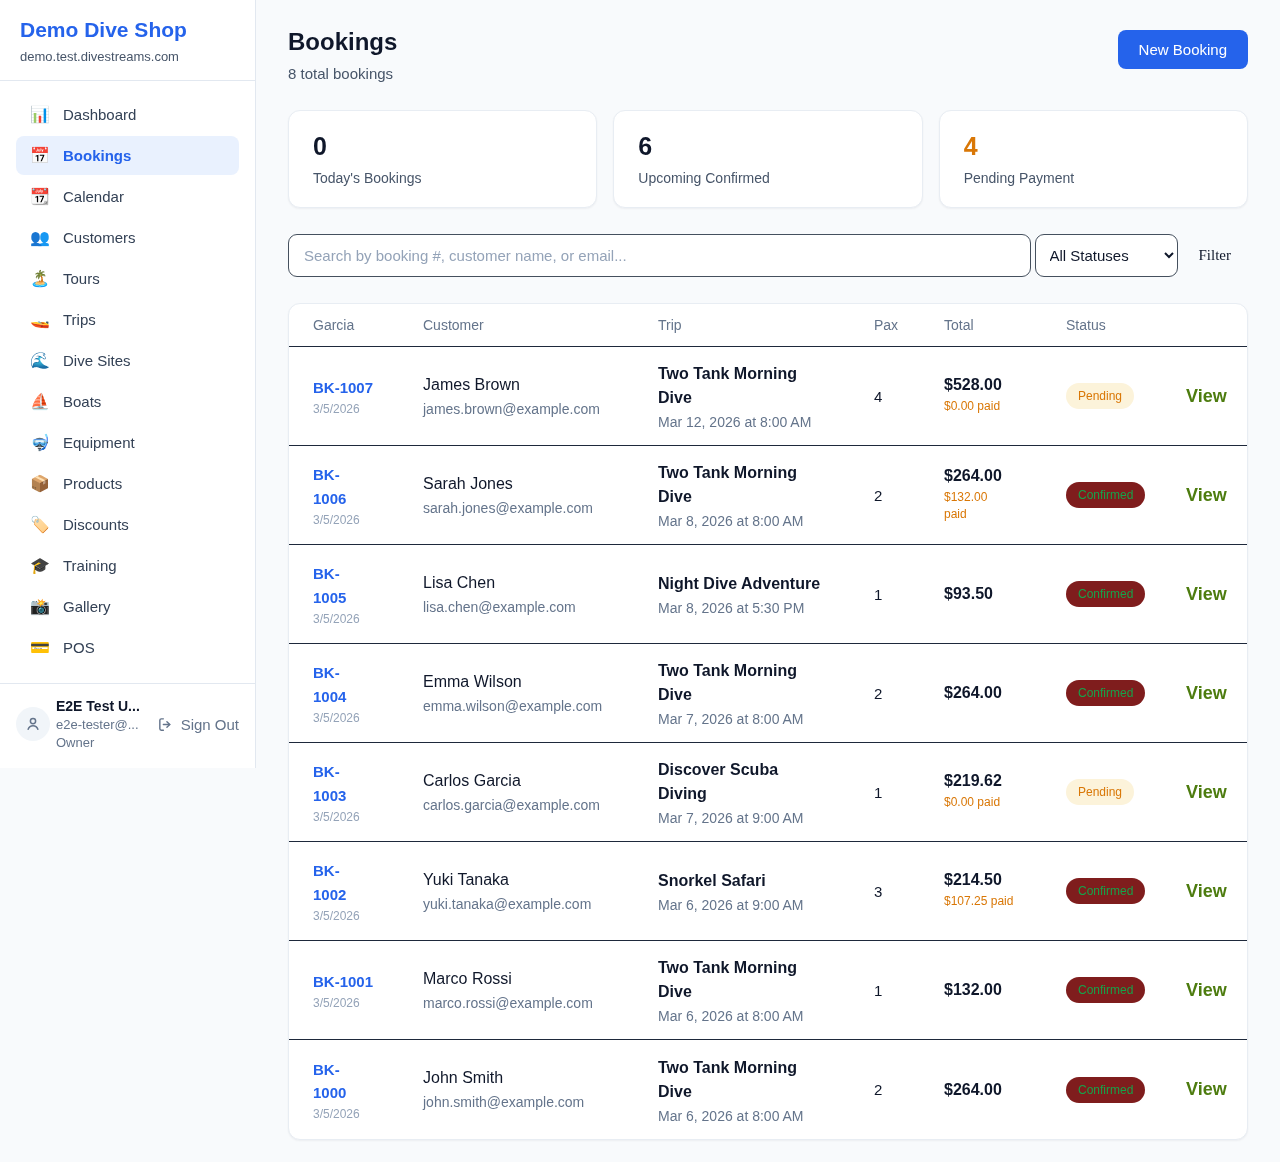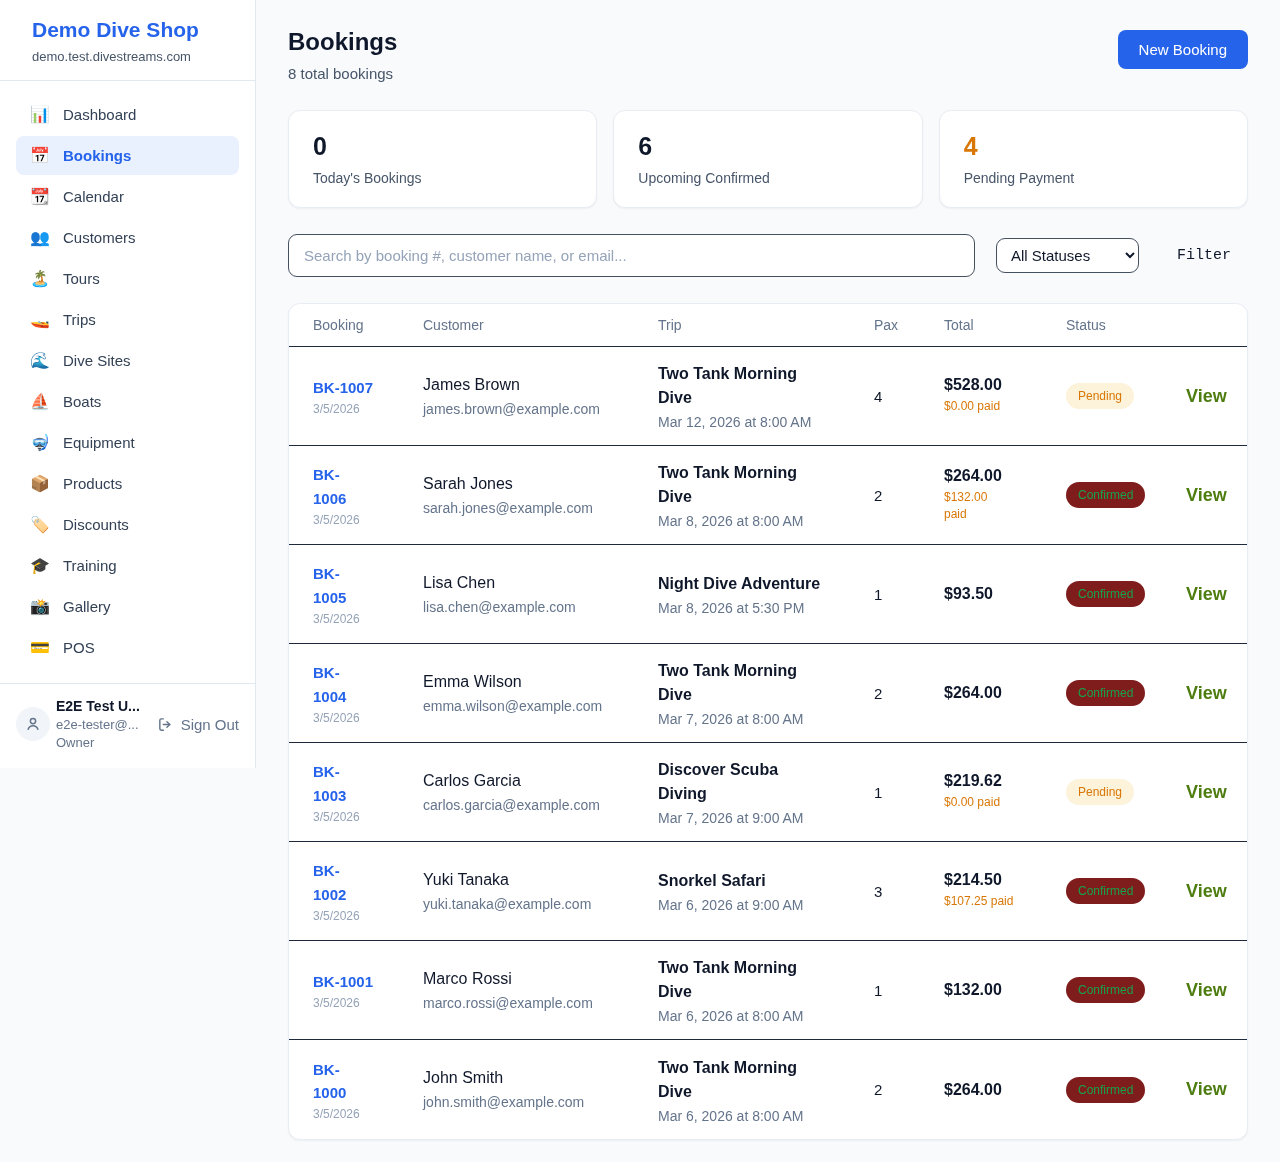--- a/index.html
+++ b/index.html
@@ -4,21 +4,21 @@
 <style>
   * { margin:0; padding:0; box-sizing:border-box; }
   html,body { width:1280px; min-height:1162px; }
   body {
     display:flex; align-items:flex-start;
     background:#f8fafc; color:#0f172a;
     font-family:"Liberation Sans","DejaVu Sans",sans-serif;
   }
   
   .sidebar { width:256px; flex-shrink:0; background:#ffffff; border-right:1px solid #e2e8f0; }
-  .brand { padding:18px 32px 16px; border-bottom:1px solid #e2e8f0; }
+  .brand { padding:18px 20px 16px; border-bottom:1px solid #e2e8f0; }
   .brand-name { color:#2563eb; font-size:21px; font-weight:700; }
   .brand-domain { margin-top:7px; font-size:13px; color:#475569; }
   .nav { padding:14px 16px 6px; }
   .nav-item { display:flex; align-items:center; gap:13px; padding:10px 14px; border-radius:8px;
               font-size:15px; color:#334155; cursor:pointer; margin-bottom:2px; }
   .nav-item.active { background:#e9f1fe; color:#2563eb; font-weight:600; }
   .nav-icon { width:20px; font-size:16px; text-align:center; flex-shrink:0;
               font-family:"DejaVu Sans",sans-serif; }
   .user { border-top:1px solid #e2e8f0; margin-top:8px; padding:14px 16px 18px; display:flex; gap:6px; }
   .avatar { width:34px; height:34px; border-radius:50%; background:#f1f5f9;
@@ -36,28 +36,28 @@
   .page-sub { font-size:15px; color:#475569; margin-top:9px; }
   .btn-primary { background:#2563eb; color:#fff; border:none; border-radius:8px;
                  padding:11px 21px; font-size:15px; font-weight:400; cursor:pointer;
                  font-family:inherit; margin-top:2px; }
   .stats { display:flex; gap:16px; margin-top:28px; }
   .stat-card { flex:1; background:#fff; border:1px solid #e8edf3; border-radius:12px;
                padding:21px 24px; box-shadow:0 1px 2px rgba(15,23,42,.05); }
   .stat-value { font-size:25px; font-weight:700; color:#0f172a; }
   .stat-value.orange { color:#d97706; }
   .stat-label { font-size:14px; color:#475569; margin-top:9px; }
-  .toolbar { display:flex; align-items:center; margin-top:26px; gap:21px; }
+  .toolbar { display:flex; align-items:center; margin-top:26px; gap:4px; }
   .search { flex:1; height:43px; border:1px solid #45505e; border-radius:9px; padding:0 15px;
             font-size:15px; background:#fff; color:#0f172a; font-family:inherit; }
   .search::placeholder { color:#94a3b8; }
-  .status-select { height:35px; border:1px solid #45505e; border-radius:9px; padding:0 10px;
+  .status-select { height:43px; border:1px solid #45505e; border-radius:9px; padding:0 10px;
                    font-size:15px; background:#fff; min-width:143px; font-family:inherit; color:#0f172a; }
   .filter-btn { font-size:15px; font-weight:500; margin:0 17px; background:none; border:none;
-                cursor:pointer; color:#0f172a; font-family:Liberation Mono, monospace; }
+                cursor:pointer; color:#0f172a; font-family:Liberation Serif, serif; }
   
   .table-card { margin-top:26px; background:#fff; border:1px solid #e8edf3; border-radius:12px;
                 overflow:hidden; box-shadow:0 1px 2px rgba(15,23,42,.05); }
   .thead, .trow { display:grid; grid-template-columns:110px 235px 216px 70px 122px 120px 1fr;
                   align-items:center; padding:0 24px; }
   .thead { min-height:43px; border-bottom:1px solid #1e293b; color:#64748b;
            font-size:14px; font-weight:500; }
   .trow { min-height:99px; border-bottom:1px solid #1e293b; padding-top:14px; padding-bottom:14px; }
   .trow:last-child { border-bottom:none; }
   .bk-id { color:#2563eb; font-size:15px; font-weight:600; line-height:1.55; cursor:pointer;
@@ -189,21 +189,21 @@
     </div>
 
   <div class="toolbar">
     <input class="search" type="text" placeholder="Search by booking #, customer name, or email..." style="">
     <select class="status-select" id="status-select"><option selected="">All Statuses</option></select>
     <button class="filter-btn">Filter</button>
   </div>
 
   <div class="table-card">
     <div class="thead" id="thead-root">
-        <div>Booking</div>
+        <div>Garcia</div>
         <div>Customer</div>
         <div>Trip</div>
         <div>Pax</div>
         <div>Total</div>
         <div>Status</div>
         <div></div>
       </div>
     <div id="tbody-root">
   <div class="trow">
     <div>

